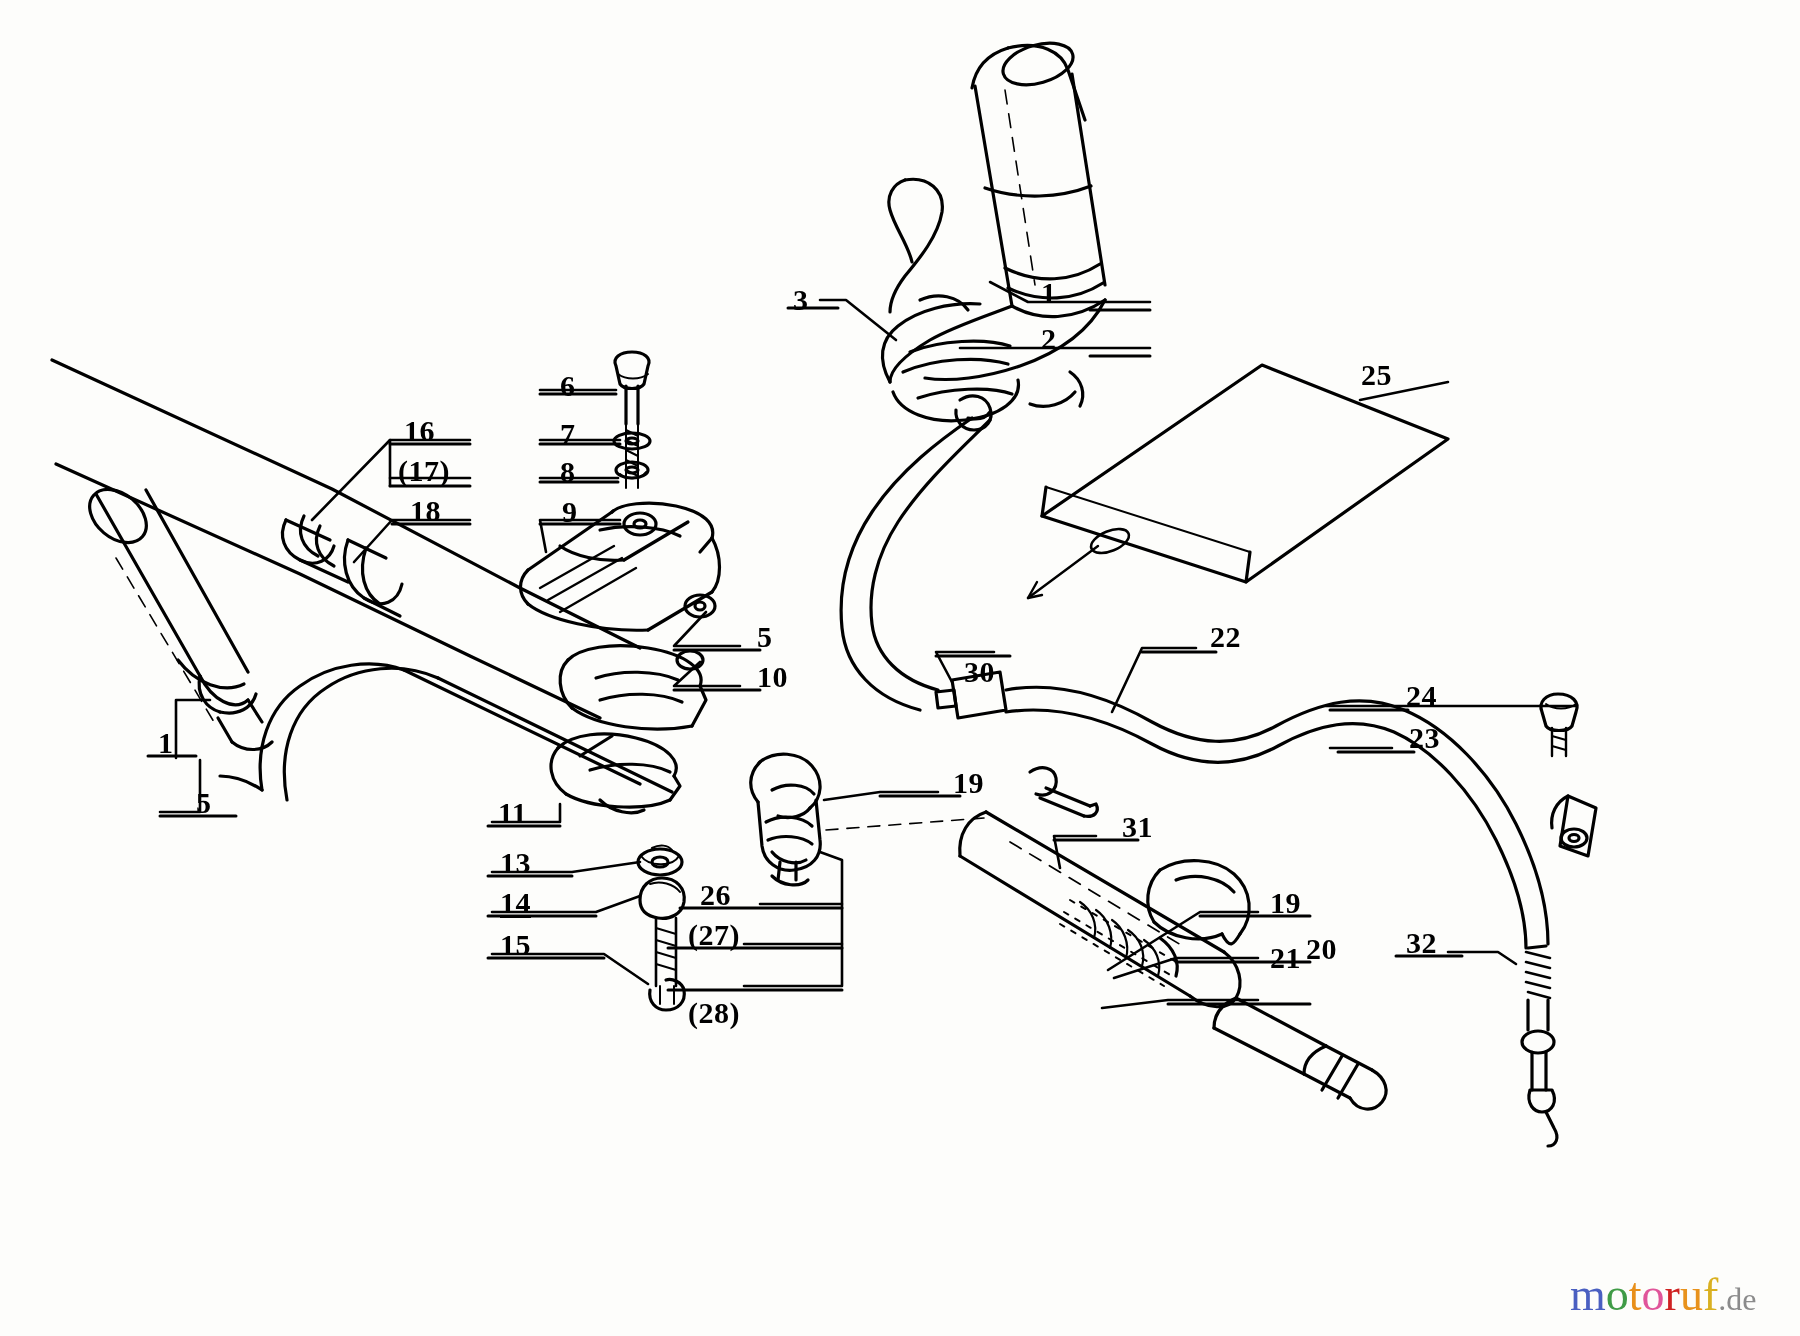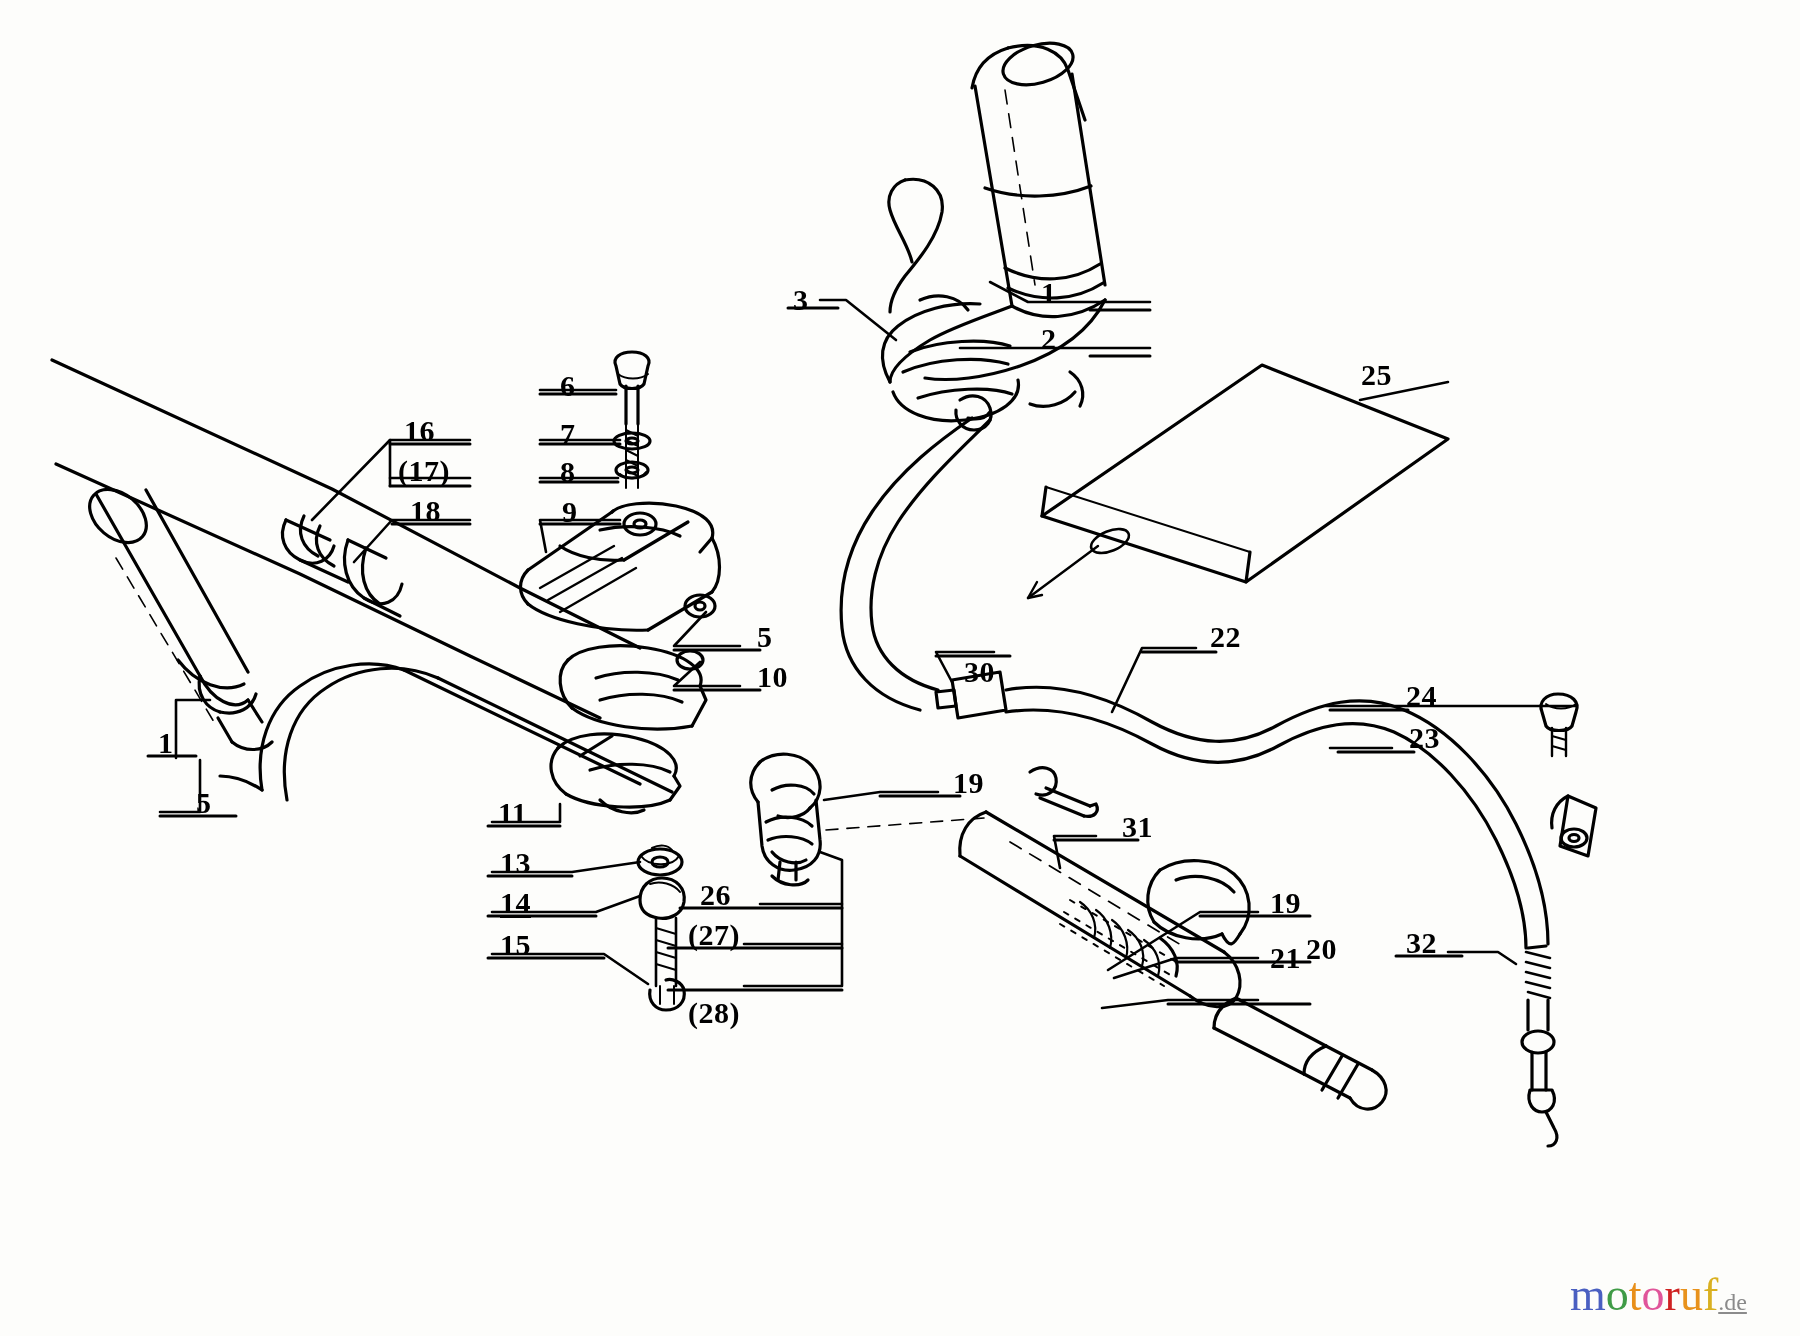--- a/index.html
+++ b/index.html
@@ -4,21 +4,21 @@
 <style>
   html,body{margin:0;padding:0;background:#fdfdfb;}
   body{font-family:"Liberation Serif",serif;}
   #stage{position:relative;width:1800px;height:1336px;background:#fdfdfb;overflow:hidden;}
   #art{position:absolute;inset:0;}
   .lbl{position:absolute;font-family:"Liberation Serif",serif;font-weight:700;color:#000;
        font-size:30px;line-height:1;letter-spacing:.5px;white-space:nowrap;}
   .wm{position:absolute;font-family:"Liberation Serif",serif;font-size:46px;line-height:1;
       white-space:nowrap;user-select:none;}
   .wm span{display:inline-block;}
-  .wm .de{font-size:24px;color:#8b8b8b;text-decoration:underline;}
+  .wm .de{font-size:32px;color:#8b8b8b;}
 </style>
 </head>
 <body>
 
 <div id="stage">
 
   <svg id="art" viewBox="0 0 1800 1336" xmlns="http://www.w3.org/2000/svg">
     <rect x="0" y="0" width="1800" height="1336" fill="#fdfdfb"></rect>
 
     <g fill="none" stroke="#000" stroke-width="3.2" stroke-linecap="round" stroke-linejoin="round">

